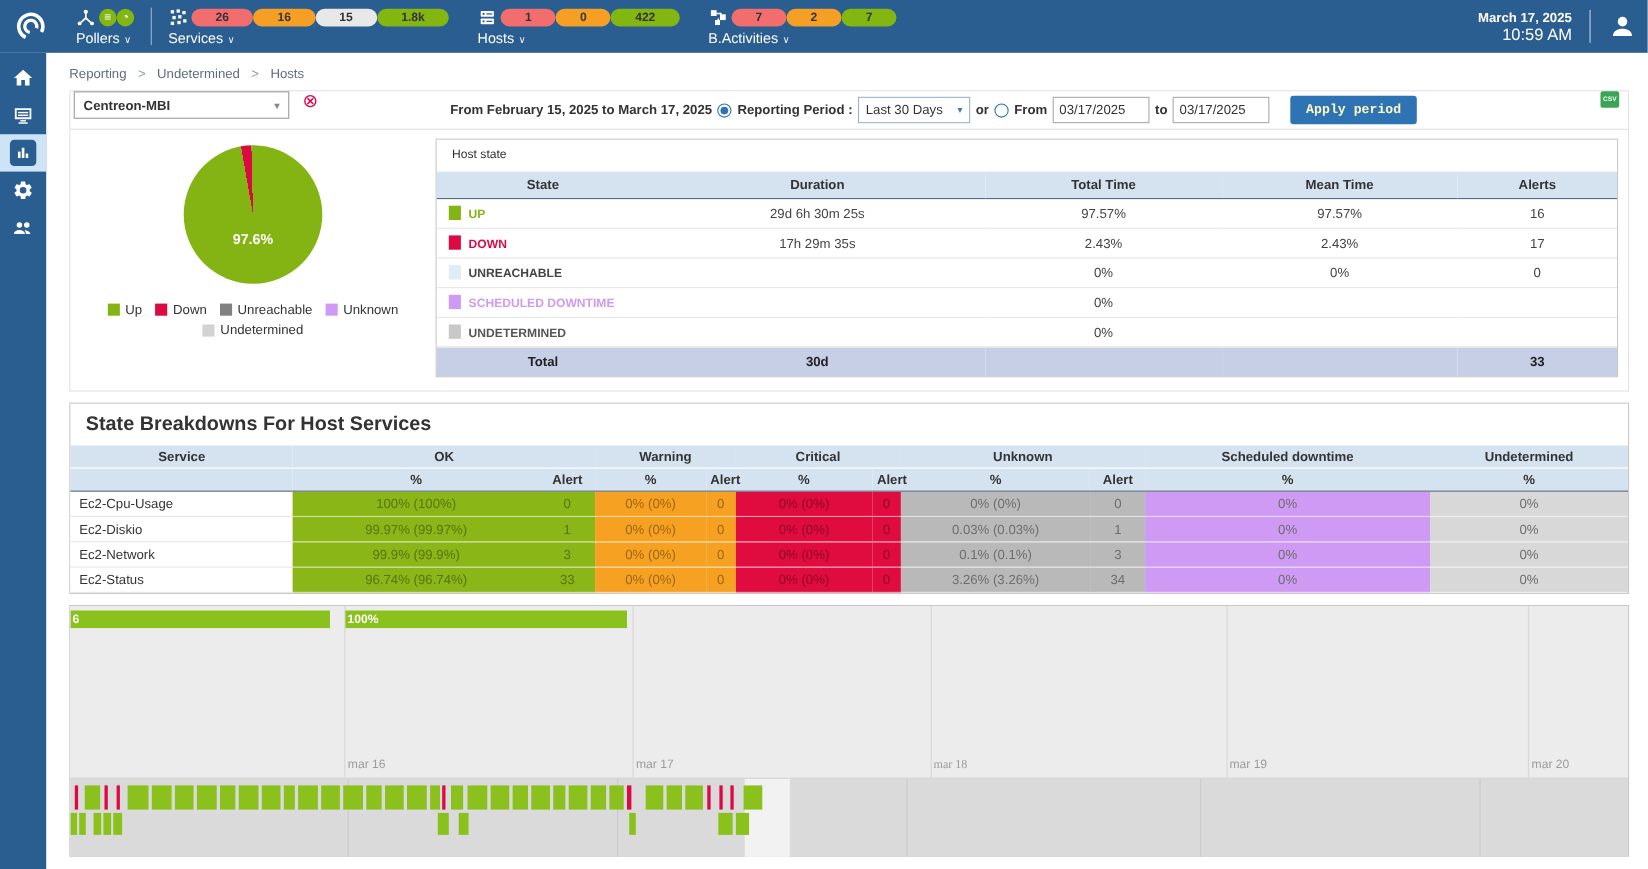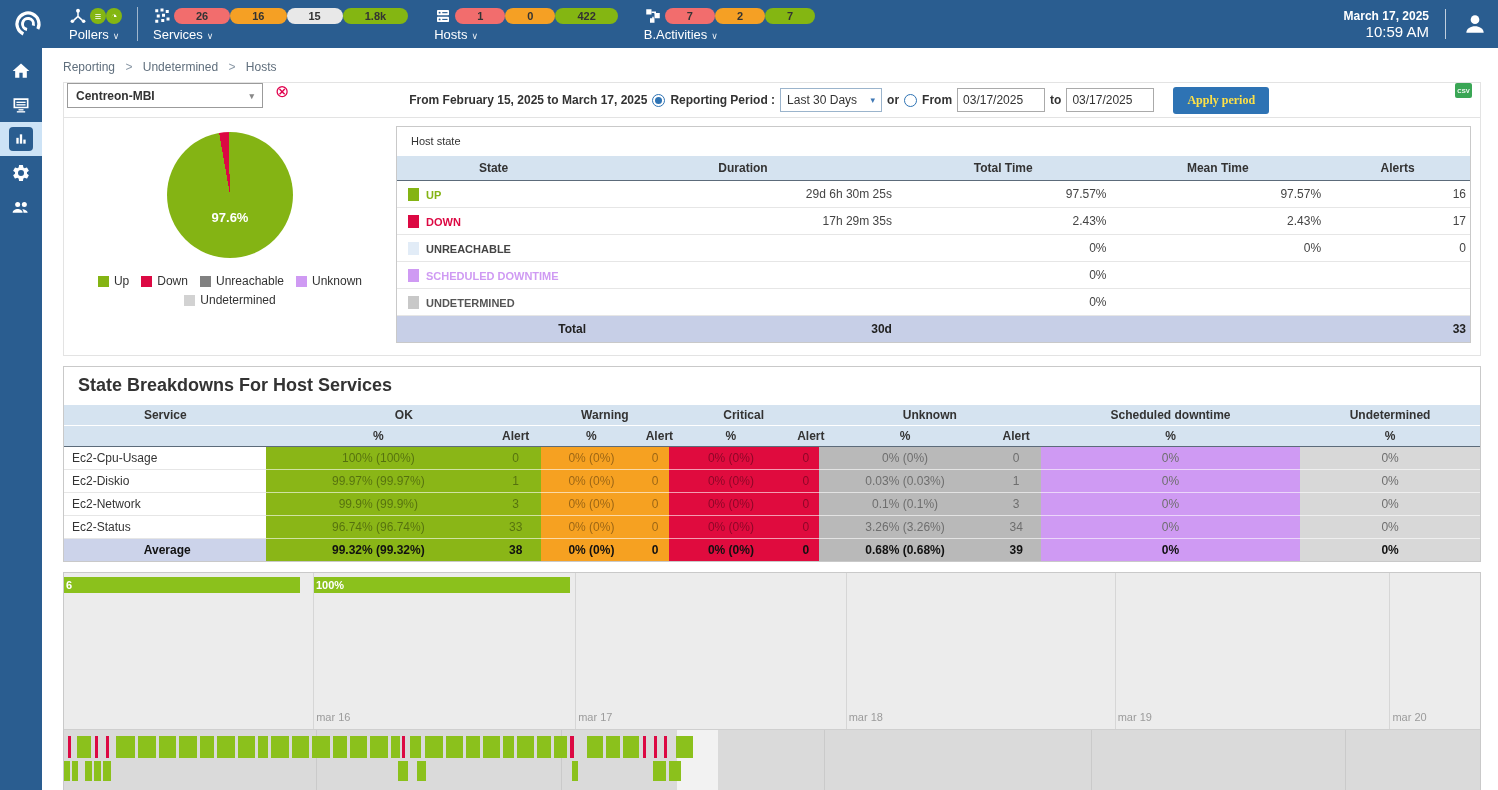--- a/index.html
+++ b/index.html
@@ -45,40 +45,40 @@
   .period b{font-weight:bold}
   .radio{width:13px;height:13px;border:1px solid #2e73b4;border-radius:50%;display:inline-block;
     position:relative;background:#fff;cursor:pointer}
   .radio.sel::after{content:"";position:absolute;left:2px;top:2px;width:7px;height:7px;
     border-radius:50%;background:#2e73b4}
   .mini-select{height:24px;border:1px solid #9bb4cc;background:#fff;display:flex;align-items:center;
     padding:0 6px;width:102px;cursor:pointer}
   .mini-select .arrow{margin-left:auto;color:#3f78b5;font-size:9px}
   .txt-input{height:24px;width:88px;border:1px solid #aaa;padding:0 5px;font-size:12px;color:#333;
     font-family:"Liberation Sans",sans-serif}
-  .apply-btn{margin-left:14px;background:#2e73b4;color:#fde047;border:none;border-radius:3px;
-    padding:6px 14px;font-size:12px;font-weight:600;cursor:pointer;font-family:Liberation Serif, serif}
+  .apply-btn{margin-left:14px;background:#2e73b4;color:#fef9c3;border:none;border-radius:3px;
+    padding:6px 14px;font-size:12px;font-weight:600;cursor:pointer;font-family:Liberation Mono, monospace}
   .csv{margin-left:auto;width:17px;height:15px;background:#3aa655;border-radius:2px;color:#fff;
     font-size:6px;font-weight:bold;display:flex;align-items:center;justify-content:center;cursor:pointer}
   .content-row{display:flex}
   
   .pie-col{width:332px;padding-top:14px}
   .pie-wrap{width:126px;height:126px;margin:0 auto;border-radius:50%;position:relative}
   .pie-label{position:absolute;left:0;right:0;top:62%;text-align:center;color:#fff;
     font-weight:bold;font-size:13px}
   .legend{width:300px;margin:16px auto 0;display:flex;flex-wrap:wrap;justify-content:center;
     row-gap:5px;column-gap:12px;font-size:12px}
   .leg-item{display:flex;align-items:center;gap:5px}
   .leg-sq{width:11px;height:11px;display:inline-block}
   
   .hs-panel{flex:1;border:1px solid #c9c9c9;margin:8px 9px 12px 0}
   .panel-title{font-size:11px;color:#333;padding:8px 14px 9px}
   table{border-collapse:collapse;width:100%;table-layout:fixed;font-size:12px}
   .hs-table th{background:#d5e3f0;font-weight:bold;padding:5px 4px;border-bottom:1px solid #5c6b7a;text-align:center}
-  .hs-table td{padding:6px 4px;text-align:right;border-bottom:1px solid #e6e6e6;color:#444}
+  .hs-table td{padding:6px 4px;text-align:center;border-bottom:1px solid #e6e6e6;color:#444}
   .hs-table td.hs-state{text-align:left;padding-left:11px;font-weight:bold;font-size:11px}
   .sq{display:inline-block;width:11px;height:13px;vertical-align:-2px;margin-right:7px}
   .hs-table tr.total td{background:#c7cfe7;font-weight:bold;color:#222;border-bottom:none}
   
   .bd-panel{border:1px solid #c9c9c9;margin-top:10px}
   .bd-panel .panel-title{font-weight:bold;font-size:18px}
   .bd-table th{background:#d5e3f0;font-weight:bold;padding:3px 4px;text-align:center}
   .bd-table thead tr.grp th{border-bottom:1px solid #fff}
   .bd-table thead tr.sub th{border-bottom:1px solid #5c6b7a}
   .bd-table td{padding:4px 4px;text-align:center;height:22px}
@@ -448,45 +448,32 @@
               <td class="ok">33</td>
               <td class="warn">0% (0%)</td>
               <td class="warn">0</td>
               <td class="crit">0% (0%)</td>
               <td class="crit">0</td>
               <td class="unk">3.26% (3.26%)</td>
               <td class="unk">34</td>
               <td class="dt">0%</td>
               <td class="ud">0%</td>
             </tr>
-            <tr class="avg-row">
-              <td class="svc avgc">Average</td>
-              <td class="ok">99.32% (99.32%)</td>
-              <td class="ok">38</td>
-              <td class="warn">0% (0%)</td>
-              <td class="warn">0</td>
-              <td class="crit">0% (0%)</td>
-              <td class="crit">0</td>
-              <td class="unk">0.68% (0.68%)</td>
-              <td class="unk">39</td>
-              <td class="dt">0%</td>
-              <td class="ud">0%</td>
-            </tr>
           </tbody>
       </table>
     </div>
 
     <div class="tl-panel">
       <div class="tl-chart" id="tlchart">
           <div class="gridline" style="left: 17.6%;"></div>
           <span class="axis-label" style="left: calc(17.6% + 3px);">mar 16</span>
           <div class="gridline" style="left: 36.1%;"></div>
           <span class="axis-label" style="left: calc(36.1% + 3px);">mar 17</span>
           <div class="gridline" style="left: 55.2%;"></div>
-          <span class="axis-label" style="left: calc(55.2% + 3px);">mar 18</span>
+          <span class="axis-label" style="left: calc(55.2% + 3px); font-family: Liberation Serif, serif;">mar 18</span>
           <div class="gridline" style="left: 74.2%;"></div>
           <span class="axis-label" style="left: calc(74.2% + 3px);">mar 19</span>
           <div class="gridline" style="left: 93.6%;"></div>
           <span class="axis-label" style="left: calc(93.6% + 3px);">mar 20</span>
           <div class="tl-bar" style="left: 0%; width: 16.7%;">6</div>
           <div class="tl-bar" style="left: 17.65%; width: 18.1%;">100%</div>
         </div>
       <div class="tl-nav" id="tlnav">
           <div class="nav-window" style="left: 43.3%; width: 2.9%;"></div>
           <div class="nav-grid" style="left: 17.8%;"></div>

